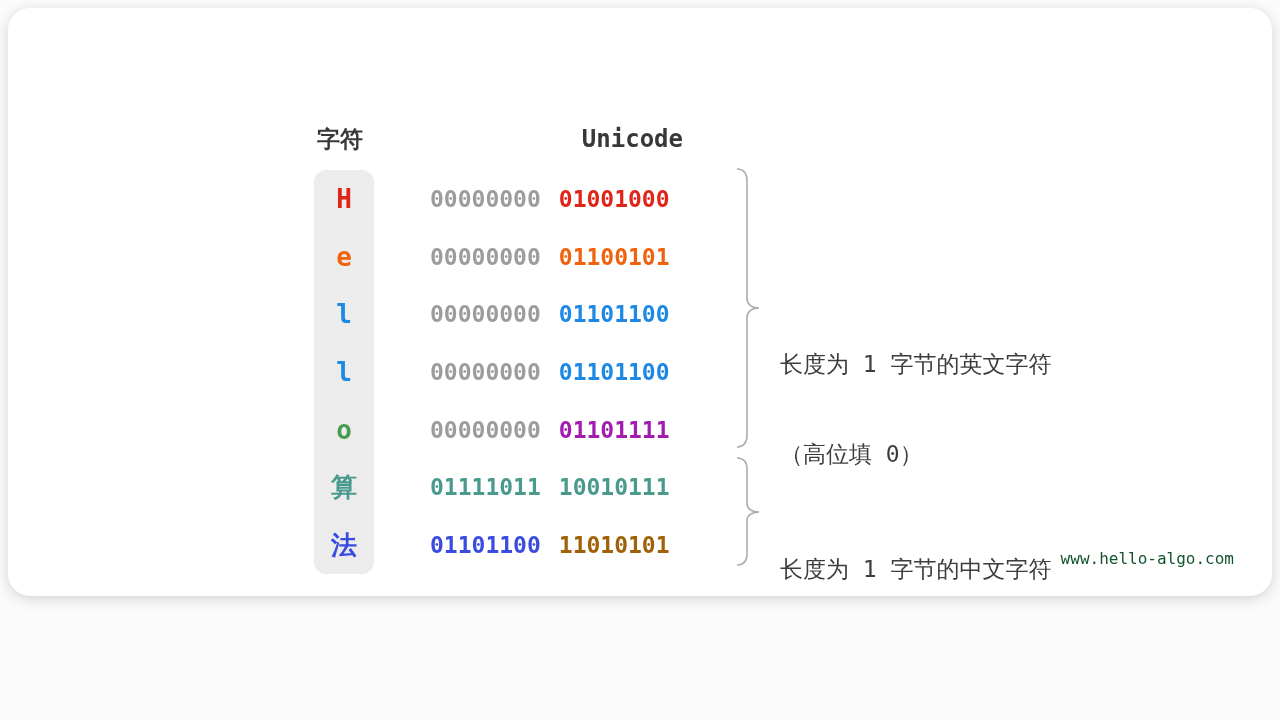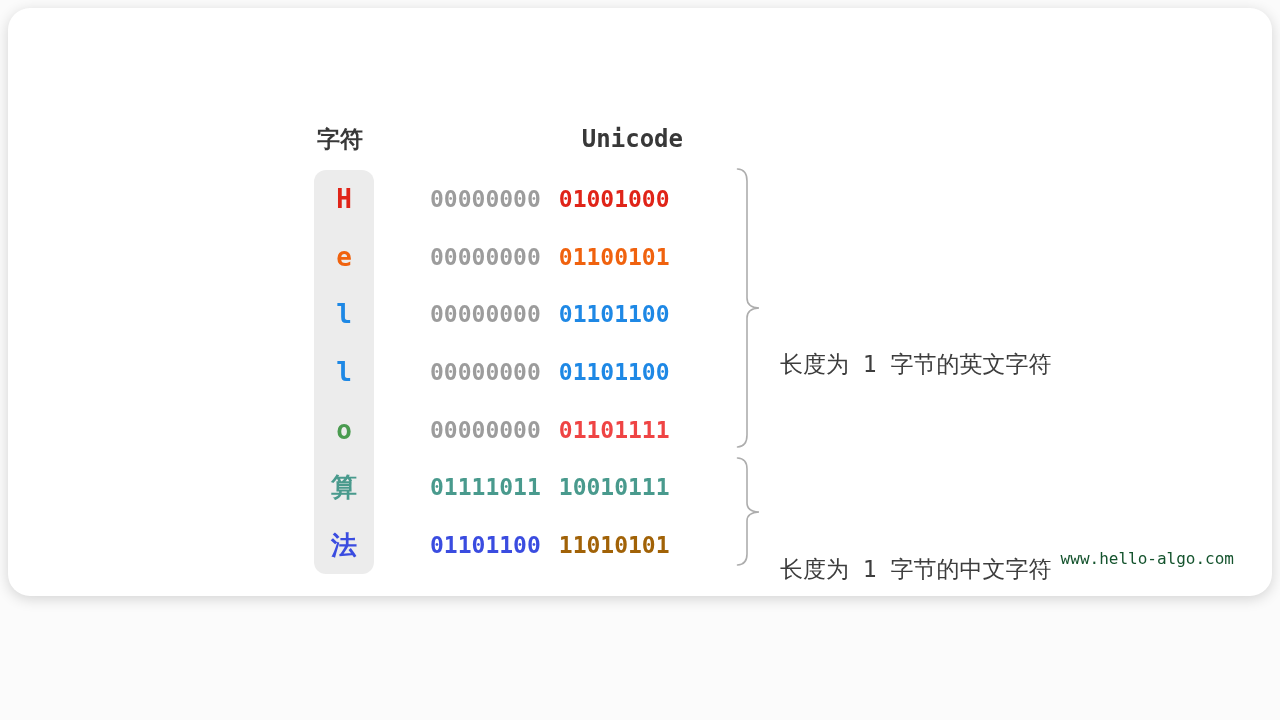--- a/index.html
+++ b/index.html
@@ -167,21 +167,21 @@
     <div class="bytes">
       <span class="byte" style="color: rgb(156, 156, 156);">00000000</span>
       <span class="byte" style="color: rgb(30, 136, 229);">01101100</span>
     </div>
   </div>
 
   <div class="row" style="top: 230.8px;">
     <div class="char" style="color: rgb(74, 155, 80);">o</div>
     <div class="bytes">
       <span class="byte" style="color: rgb(156, 156, 156);">00000000</span>
-      <span class="byte" style="color: #ef4444;">01101111</span>
+      <span class="byte" style="color: #a21caf;">01101111</span>
     </div>
   </div>
 
   <div class="row" style="top: 288.5px;">
     <div class="char" style="color: rgb(73, 154, 141);">算</div>
     <div class="bytes">
       <span class="byte" style="color: rgb(73, 154, 141);">01111011</span>
       <span class="byte" style="color: rgb(73, 154, 141);">10010111</span>
     </div>
   </div>
@@ -195,20 +195,21 @@
   </div>
 </div>
 
     <svg class="braces" viewBox="0 0 1280 720" xmlns="http://www.w3.org/2000/svg">
       <path d="M 729.5 161 Q 739 161.5 739 173 L 739 290 Q 739 299.5 751 300 Q 739 300.5 739 310 L 739 427 Q 739 438.5 729.5 439"></path>
       <path d="M 729.5 450 Q 739 450.5 739 461 L 739 495 Q 739 503.5 751 504 Q 739 504.5 739 513 L 739 546 Q 739 556.5 729.5 557"></path>
     </svg>
 
     <div class="annotation annotation-1">
       <div>长度为 1 字节的英文字符</div>
+      <div>（高位填 0）</div>
     </div>
 
     <div class="annotation annotation-2">
       <div>长度为 1 字节的中文字符</div>
     </div>
 
     <div class="watermark">www.hello-algo.com</div>
   </div>
 </div>
 

